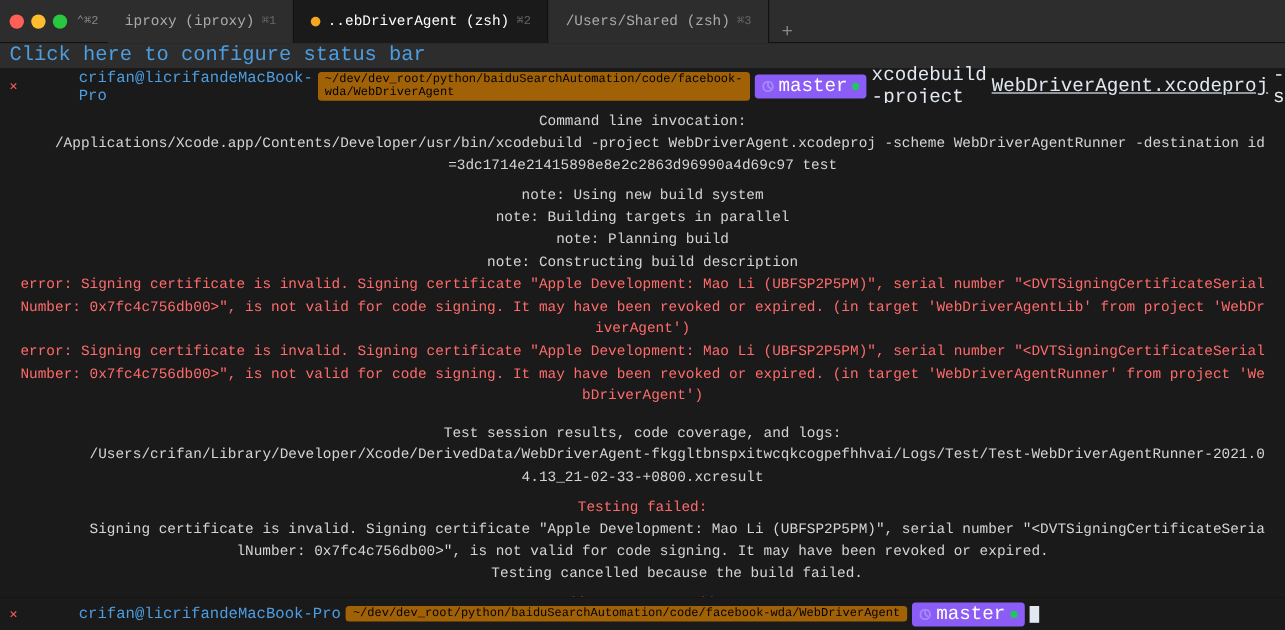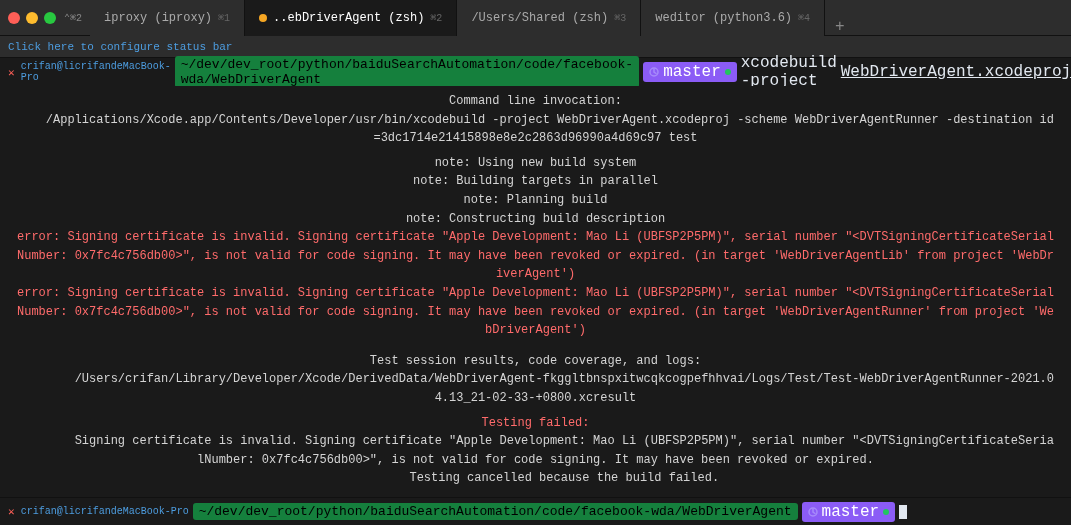--- a/index.html
+++ b/index.html
@@ -93,47 +93,48 @@
       height: 22px;
       background: #2d2d2d;
       display: flex;
       align-items: center;
       padding: 0 8px;
       flex-shrink: 0;
       border-bottom: 1px solid #111;
     }
     .status-bar-text {
       color: #4d9de0;
-      font-size: 11px;
+      font-size: 17px;
       cursor: pointer;
     }
 
     
     .prompt-row {
       height: 28px;
       background: #1a1a1a;
       display: flex;
       align-items: center;
       padding: 0 8px;
       flex-shrink: 0;
       gap: 4px;
     }
     .prompt-error-icon {
       color: #ff5f57;
       font-size: 11px;
       margin-right: 2px;
     }
     .prompt-user {
       color: #4d9de0;
+      font-size: 13px;
+      margin-left: 45px;
+    }
+    .prompt-path {
+      background: #a16207;
+      color: #000;
       font-size: 10px;
-    }
-    .prompt-path {
-      background: #15803d;
-      color: #000;
-      font-size: 13px;
       padding: 1px 6px;
       border-radius: 3px;
     }
     .prompt-branch {
       background: #8b5cf6;
       color: #fff;
       font-size: 16px;
       padding: 1px 6px;
       border-radius: 3px;
       display: flex;
@@ -220,24 +221,20 @@
       <span class="tab-dot tab-dot-orange"></span>
       <span>..ebDriverAgent (zsh)</span>
       <span class="tab-shortcut">⌘2</span>
     </div>
 
     <div class="tab">
       <span>/Users/Shared (zsh)</span>
       <span class="tab-shortcut">⌘3</span>
     </div>
 
-    <div class="tab">
-      <span>weditor (python3.6)</span>
-      <span class="tab-shortcut">⌘4</span>
-    </div>
     <span class="tab-plus">+</span>
   </div>
 </div>
 
 <div class="status-bar-row">
   <span class="status-bar-text">Click here to configure status bar</span>
 </div>
 
 <div class="prompt-row">
   <span class="prompt-error-icon">✕</span>

